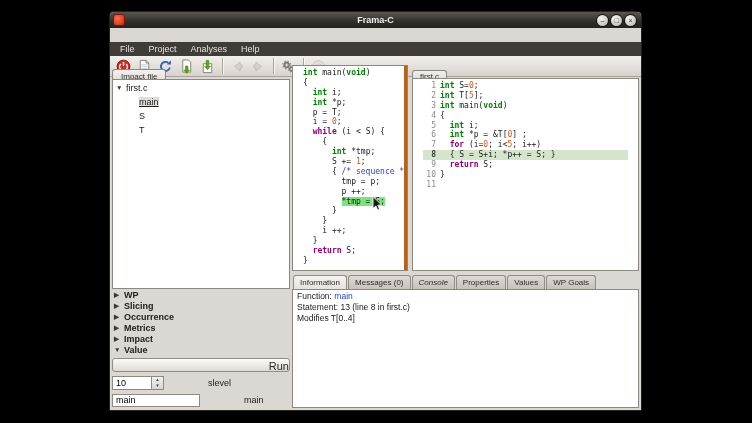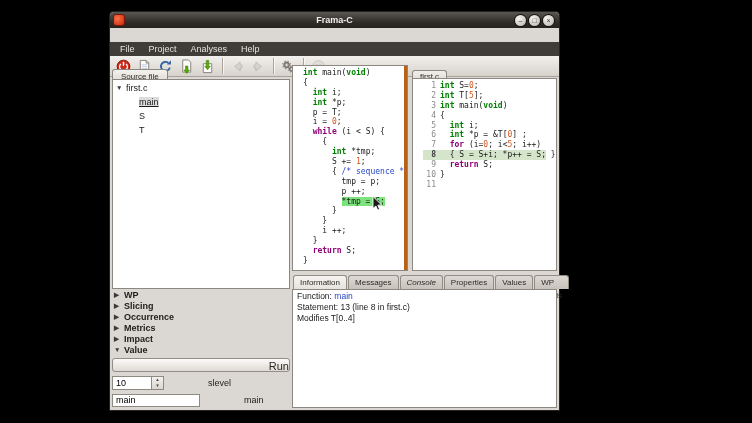--- a/index.html
+++ b/index.html
@@ -1,21 +1,21 @@
 <!DOCTYPE html>
 <html><head>
 <meta charset="utf-8">
 <style>
   html,body { margin:0; padding:0; }
   body {
     width:752px; height:423px; background:#000; overflow:hidden;
     font-family:"Liberation Sans", sans-serif; position:relative;
   }
   .window {
-    position:absolute; left:110px; top:12px; width:449px; height:398px;
+    position:absolute; left:110px; top:12px; width:531px; height:398px;
     background:#dbd7d2; border-radius:4px 4px 0 0;
     box-shadow:0 0 0 1px #26221e;
   }
   
   .titlebar {
     height:16px; background:linear-gradient(#5a5752,#2f2c28 65%,#26231f);
     border-radius:4px 4px 0 0; position:relative; display:flex; align-items:center;
   }
   .win-icon {
     width:10px; height:10px; margin-left:4px; border-radius:2px;
@@ -226,21 +226,21 @@
             <circle cx="8" cy="8" r="6.3" fill="#d9d5cf" stroke="#a49f98"></circle>
             <path d="M5.4 5.4l5.2 5.2M10.6 5.4 5.4 10.6" stroke="#b3aea6" stroke-width="1.5"></path>
           </svg>
         </span>
       </div>
     </div>
 
   <div class="content">
 
     <div class="sidebar">
-      <div class="src-header">Source file</div>
+      <div class="src-header">Impact file</div>
       <div class="tree">
         <div class="tree-row">
           <span class="tri">▼</span>
           <span>first.c</span>
         </div>
         <div id="tree-children">
             <div class="tree-child sel"><span class="tc-label">main</span></div>
             <div class="tree-child"><span class="tc-label">S</span></div>
             <div class="tree-child"><span class="tc-label">T</span></div>
           </div>

